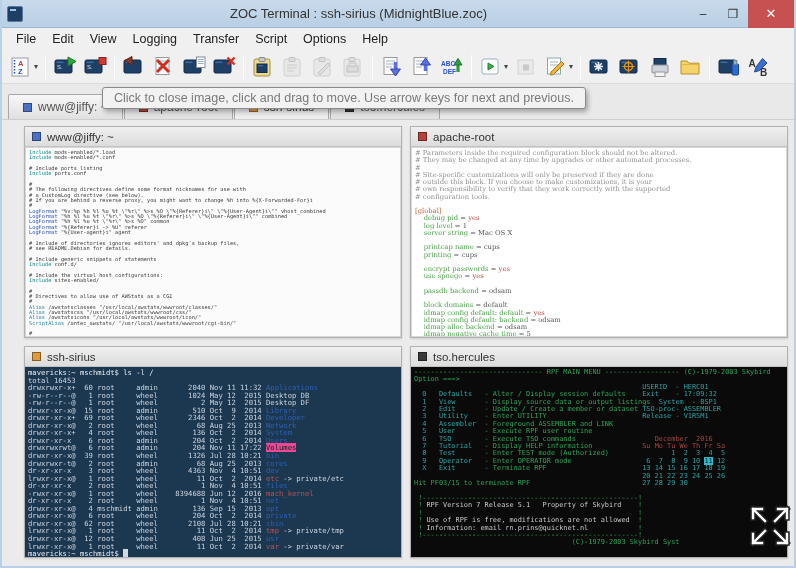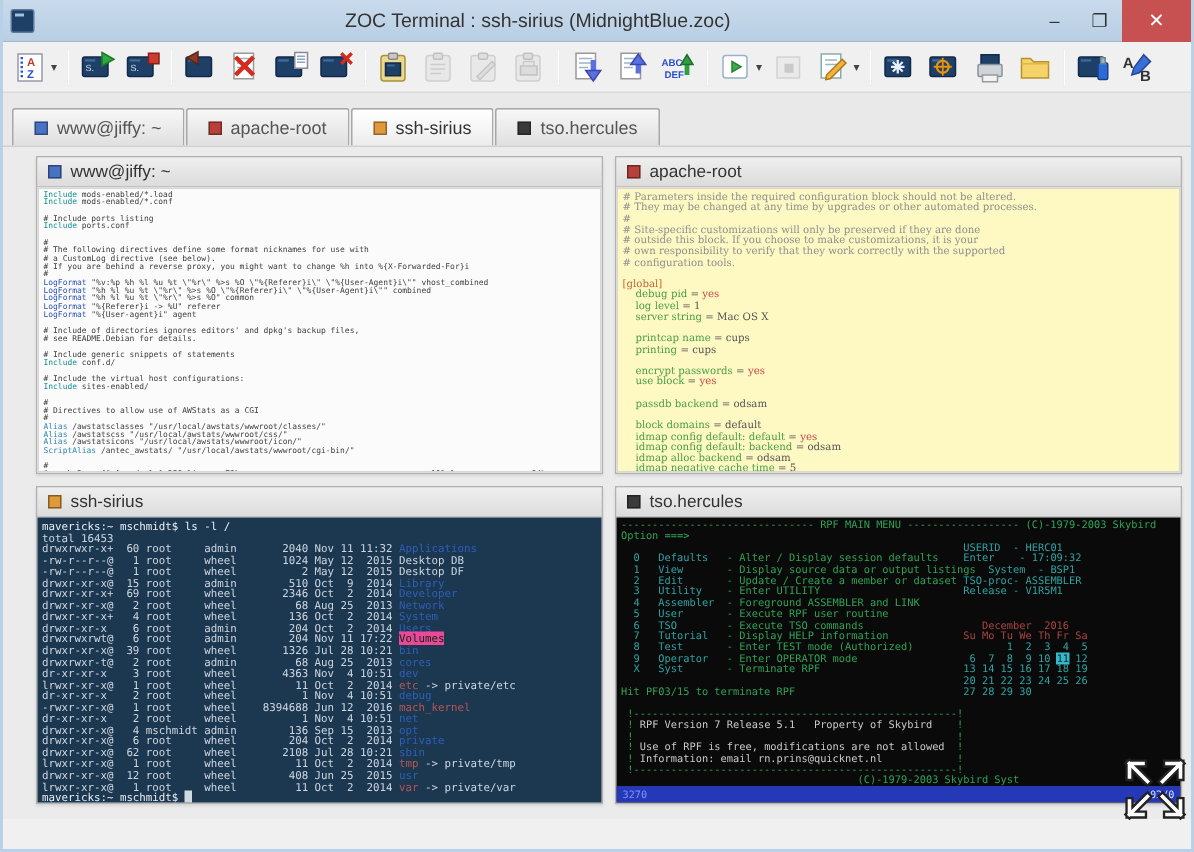--- a/index.html
+++ b/index.html
@@ -41,21 +41,21 @@
   .pane-header{height:20px;display:flex;align-items:center;gap:6px;padding:0 7px;
                background:linear-gradient(#efefef,#dcdcdc);border-bottom:1px solid #c2c2c2;}
   .pane-ic{width:9px;height:9px;border:1px solid rgba(0,0,0,.4);display:inline-block;}
   .pane-title{font-size:11.5px;color:#333;}
   .pane-content{flex:1;overflow:hidden;padding:2px 3px;position:relative;}
   .tl{white-space:pre;}
   
   .p0{font:5.3px/5.33px "DejaVu Sans Mono",monospace;background:#fbfbfb;color:#3c3c3c;border:1px solid #d7d7d7;}
   .p0 .s-k{color:#0f8f8f}.p0 .s-c{color:#3c3c3c}.p0 .s-b{color:#2a52b8}.p0 .s-a{color:#2e86b0}.p0 .s-s{color:#444}
   
-  .p1{font:6.8px/7.25px "DejaVu Serif",serif;background:#fef9c3;border:1px solid #d7d7d7;}
+  .p1{font:6.8px/7.25px "DejaVu Serif",serif;background:#ffffff;border:1px solid #d7d7d7;}
   .p1 .s-c{color:#8f8f8f}.p1 .s-sec{color:#c06a32}.p1 .s-k{color:#4a9e4a}.p1 .s-v{color:#555}.p1 .s-r{color:#c44848}
   
   .p2{font:7.2px/7.55px "DejaVu Sans Mono",monospace;background:#1c3750;}
   .p2 .s-w{color:#ccd6e0}.p2 .s-p{color:#e8eef4}.p2 .s-d{color:#2e5fb8}.p2 .s-r{color:#b85555}
   .p2 .s-hl{background:#ec4899;color:#07290f}.p2 .s-cur{background:#d0d8e0;color:#1c3750}
   
   .p3{font:6.9px/7.4px "DejaVu Sans Mono",monospace;background:#0a0a0a;padding-bottom:12px;}
   .p3 .s-g{color:#2fa257}.p3 .s-cy{color:#2fa2a2}.p3 .s-r{color:#aa4444}.p3 .s-w{color:#c9c9c9}
   .p3 .s-hl{background:#35b8c8;color:#03242c}
   .sb3270{position:absolute;left:0;right:0;bottom:0;height:11px;background:#2438b8;
@@ -77,20 +77,30 @@
   <div class="titlebar">
     <span class="app-icon"></span>
     <span class="title">ZOC Terminal : ssh-sirius (MidnightBlue.zoc)</span>
     <span class="winbtns">
       <span class="wbtn">–</span>
       <span class="wbtn">❐</span>
       <span class="wbtn close">✕</span>
     </span>
   </div>
 
+  <div class="menubar">
+      <div class="mi">File</div>
+      <div class="mi">Edit</div>
+      <div class="mi">View</div>
+      <div class="mi">Logging</div>
+      <div class="mi">Transfer</div>
+      <div class="mi">Script</div>
+      <div class="mi">Options</div>
+      <div class="mi">Help</div>
+    </div>
 
   <div class="toolbar">
       <div class="tbtn">
         <span class="ticon"><svg width="24" height="24" viewBox="0 0 24 24">
             <rect x="3" y="3" width="16" height="18" fill="#fff" stroke="#99a"></rect>
             <path d="M5.5 5v14" stroke="#2b4fd0" stroke-width="1.6" stroke-dasharray="1.5 1.5"></path>
             <text x="9" y="11" font-size="7.5" font-weight="bold" fill="#c03a3a" font-family="sans-serif">A</text>
             <text x="9" y="19" font-size="7.5" font-weight="bold" fill="#2b4fd0" font-family="sans-serif">Z</text>
           </svg></span>
         <span class="caret">▾</span>
@@ -347,21 +357,21 @@
           <div class="tl">&nbsp;</div>
           <div class="tl"><span class="s-sec">[global]</span></div>
           <div class="tl"><span class="s-k">    debug pid</span><span class="s-v"> = </span><span class="s-r">yes</span></div>
           <div class="tl"><span class="s-k">    log level</span><span class="s-v"> = 1</span></div>
           <div class="tl"><span class="s-k">    server string</span><span class="s-v"> = Mac OS X</span></div>
           <div class="tl">&nbsp;</div>
           <div class="tl"><span class="s-k">    printcap name</span><span class="s-v"> = cups</span></div>
           <div class="tl"><span class="s-k">    printing</span><span class="s-v"> = cups</span></div>
           <div class="tl">&nbsp;</div>
           <div class="tl"><span class="s-k">    encrypt passwords</span><span class="s-v"> = </span><span class="s-r">yes</span></div>
-          <div class="tl"><span class="s-k">    use block</span><span class="s-v"> = </span><span class="s-r">yes</span></div>
+          <div class="tl"><span class="s-k">    use spnego</span><span class="s-v"> = </span><span class="s-r">yes</span></div>
           <div class="tl">&nbsp;</div>
           <div class="tl"><span class="s-k">    passdb backend</span><span class="s-v"> = odsam</span></div>
           <div class="tl">&nbsp;</div>
           <div class="tl"><span class="s-k">    block domains</span><span class="s-v"> = default</span></div>
           <div class="tl"><span class="s-k">    idmap config default: default</span><span class="s-v"> = </span><span class="s-r">yes</span></div>
           <div class="tl"><span class="s-k">    idmap config default: backend</span><span class="s-v"> = odsam</span></div>
           <div class="tl"><span class="s-k">    idmap alloc backend</span><span class="s-v"> = odsam</span></div>
           <div class="tl"><span class="s-k">    idmap negative cache time</span><span class="s-v"> = 5</span></div>
         </div>
     </div>
@@ -379,70 +389,67 @@
           <div class="tl"><span class="s-w">drwxr-xr-x@  15 root     admin        510 Oct  9  2014 </span><span class="s-d">Library</span></div>
           <div class="tl"><span class="s-w">drwxr-xr-x+  69 root     wheel       2346 Oct  2  2014 </span><span class="s-d">Developer</span></div>
           <div class="tl"><span class="s-w">drwxr-xr-x@   2 root     wheel         68 Aug 25  2013 </span><span class="s-d">Network</span></div>
           <div class="tl"><span class="s-w">drwxr-xr-x+   4 root     wheel        136 Oct  2  2014 </span><span class="s-d">System</span></div>
           <div class="tl"><span class="s-w">drwxr-xr-x    6 root     admin        204 Oct  2  2014 </span><span class="s-d">Users</span></div>
           <div class="tl"><span class="s-w">drwxrwxrwt@   6 root     admin        204 Nov 11 17:22 </span><span class="s-hl">Volumes</span></div>
           <div class="tl"><span class="s-w">drwxr-xr-x@  39 root     wheel       1326 Jul 28 10:21 </span><span class="s-d">bin</span></div>
           <div class="tl"><span class="s-w">drwxrwxr-t@   2 root     admin         68 Aug 25  2013 </span><span class="s-d">cores</span></div>
           <div class="tl"><span class="s-w">dr-xr-xr-x    3 root     wheel       4363 Nov  4 10:51 </span><span class="s-d">dev</span></div>
           <div class="tl"><span class="s-w">lrwxr-xr-x@   1 root     wheel         11 Oct  2  2014 </span><span class="s-r">etc</span><span class="s-w"> -&gt; private/etc</span></div>
-          <div class="tl"><span class="s-w">dr-xr-xr-x    2 root     wheel          1 Nov  4 10:51 </span><span class="s-d">debug</span></div>
+          <div class="tl"><span class="s-w">dr-xr-xr-x    2 root     wheel          1 Nov  4 10:51 </span><span class="s-d">files</span></div>
           <div class="tl"><span class="s-w">-rwxr-xr-x@   1 root     wheel    8394688 Jun 12  2016 </span><span class="s-r">mach_kernel</span></div>
           <div class="tl"><span class="s-w">dr-xr-xr-x    2 root     wheel          1 Nov  4 10:51 </span><span class="s-d">net</span></div>
           <div class="tl"><span class="s-w">drwxr-xr-x@   4 mschmidt admin        136 Sep 15  2013 </span><span class="s-d">opt</span></div>
           <div class="tl"><span class="s-w">drwxr-xr-x@   6 root     wheel        204 Oct  2  2014 </span><span class="s-d">private</span></div>
           <div class="tl"><span class="s-w">drwxr-xr-x@  62 root     wheel       2108 Jul 28 10:21 </span><span class="s-d">sbin</span></div>
           <div class="tl"><span class="s-w">lrwxr-xr-x@   1 root     wheel         11 Oct  2  2014 </span><span class="s-r">tmp</span><span class="s-w"> -&gt; private/tmp</span></div>
           <div class="tl"><span class="s-w">drwxr-xr-x@  12 root     wheel        408 Jun 25  2015 </span><span class="s-d">usr</span></div>
           <div class="tl"><span class="s-w">lrwxr-xr-x@   1 root     wheel         11 Oct  2  2014 </span><span class="s-r">var</span><span class="s-w"> -&gt; private/var</span></div>
           <div class="tl"><span class="s-p">mavericks:~ mschmidt$ </span><span class="s-cur"> </span></div>
         </div>
     </div>
     <div class="pane">
       <div class="pane-header">
         <span class="pane-ic" style="background: rgb(58, 58, 58);"></span>
         <span class="pane-title">tso.hercules</span>
       </div>
       <div class="pane-content p3">
           <div class="tl"><span class="s-g">------------------------------- RPF MAIN MENU ------------------ (C)-1979-2003 Skybird</span></div>
           <div class="tl"><span class="s-g">Option ===&gt;</span></div>
           <div class="tl"><span class="s-g">                                                       </span><span class="s-cy">USERID  - HERC01</span></div>
-          <div class="tl"><span class="s-cy">  0   Defaults   </span><span class="s-g">- Alter / Display session defaults    </span><span class="s-cy">Enter    - 17:09:32</span></div>
+          <div class="tl"><span class="s-cy">  0   Defaults   </span><span class="s-g">- Alter / Display session defaults    </span><span class="s-cy">Exit    - 17:09:32</span></div>
           <div class="tl"><span class="s-cy">  1   View       </span><span class="s-g">- Display source data or output listings  </span><span class="s-cy">System  - BSP1</span></div>
           <div class="tl"><span class="s-cy">  2   Edit       </span><span class="s-g">- Update / Create a member or dataset </span><span class="s-cy">TSO-proc- ASSEMBLER</span></div>
           <div class="tl"><span class="s-cy">  3   Utility    </span><span class="s-g">- Enter UTILITY                       </span><span class="s-cy">Release - V1R5M1</span></div>
           <div class="tl"><span class="s-cy">  4   Assembler  </span><span class="s-g">- Foreground ASSEMBLER and LINK</span></div>
           <div class="tl"><span class="s-cy">  5   User       </span><span class="s-g">- Execute RPF user routine</span></div>
           <div class="tl"><span class="s-cy">  6   TSO        </span><span class="s-g">- Execute TSO commands                </span><span class="s-r">   December  2016</span></div>
           <div class="tl"><span class="s-cy">  7   Tutorial   </span><span class="s-g">- Display HELP information            </span><span class="s-r">Su Mo Tu We Th Fr Sa</span></div>
           <div class="tl"><span class="s-cy">  8   Test       </span><span class="s-g">- Enter TEST mode (Authorized)        </span><span class="s-cy">       1  2  3  4  5</span></div>
           <div class="tl"><span class="s-cy">  9   Operator   </span><span class="s-g">- Enter OPERATOR mode                 </span><span class="s-cy"> 6  7  8  9 10 </span><span class="s-hl">11</span><span class="s-cy"> 12</span></div>
-          <div class="tl"><span class="s-cy">  X   Syst       </span><span class="s-g">- Terminate RPF                       </span><span class="s-cy">13 14 15 16 17 18 19</span></div>
+          <div class="tl"><span class="s-cy">  X   Exit       </span><span class="s-g">- Terminate RPF                       </span><span class="s-cy">13 14 15 16 17 18 19</span></div>
           <div class="tl"><span class="s-cy">                                                       20 21 22 23 24 25 26</span></div>
           <div class="tl"><span class="s-g">Hit PF03/15 to terminate RPF                           </span><span class="s-cy">27 28 29 30</span></div>
           <div class="tl">&nbsp;</div>
           <div class="tl"><span class="s-g"> !----------------------------------------------------!</span></div>
           <div class="tl"><span class="s-g"> ! </span><span class="s-w">RPF Version 7 Release 5.1   Property of Skybird</span><span class="s-g">    !</span></div>
           <div class="tl"><span class="s-g"> !                                                    !</span></div>
           <div class="tl"><span class="s-g"> ! </span><span class="s-w">Use of RPF is free, modifications are not allowed</span><span class="s-g">  !</span></div>
           <div class="tl"><span class="s-g"> ! </span><span class="s-w">Information: email rn.prins@quicknet.nl</span><span class="s-g">            !</span></div>
           <div class="tl"><span class="s-g"> !----------------------------------------------------!</span></div>
           <div class="tl"><span class="s-g">                                      (C)-1979-2003 Skybird Syst</span></div>
-          <div class="sb3270">
-            <span>3270</span>
-            <span>02/0</span>
-          </div>
         </div>
     </div>
   </div>
 
+  <div class="tooltip">Click to close image, click and drag to move. Use arrow keys for next and previous.</div>
 
   <svg class="cursor" width="52" height="52" viewBox="0 0 52 52">
     <g stroke="#222" stroke-width="5.5" fill="none" stroke-linecap="square">
       <path d="M21 21 L9 9 M9 9 h9 M9 9 v9"></path>
         <path d="M31 21 L43 9 M43 9 h-9 M43 9 v9"></path>
       <path d="M21 31 L9 43 M9 43 h9 M9 43 v-9"></path>
         <path d="M31 31 L43 43 M43 43 h-9 M43 43 v-9"></path>
     </g>
     <g stroke="#fff" stroke-width="2.4" fill="none" stroke-linecap="square">
       <path d="M21 21 L9 9 M9 9 h9 M9 9 v9"></path>

